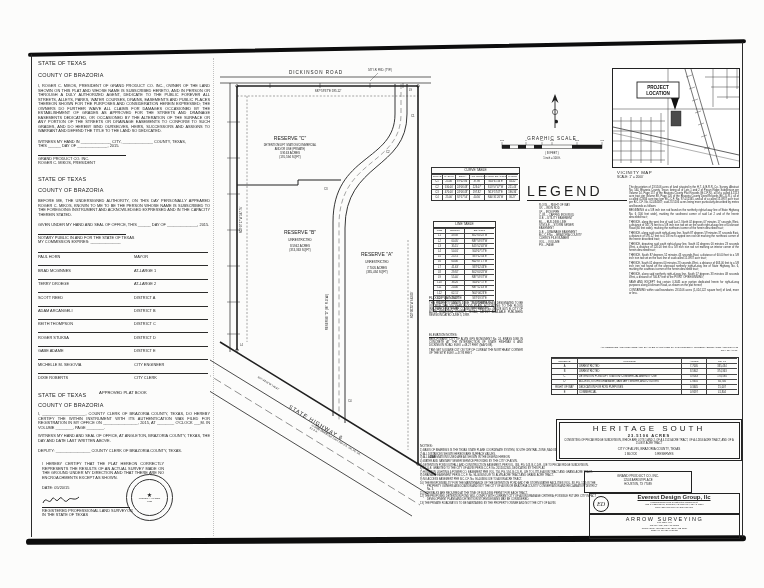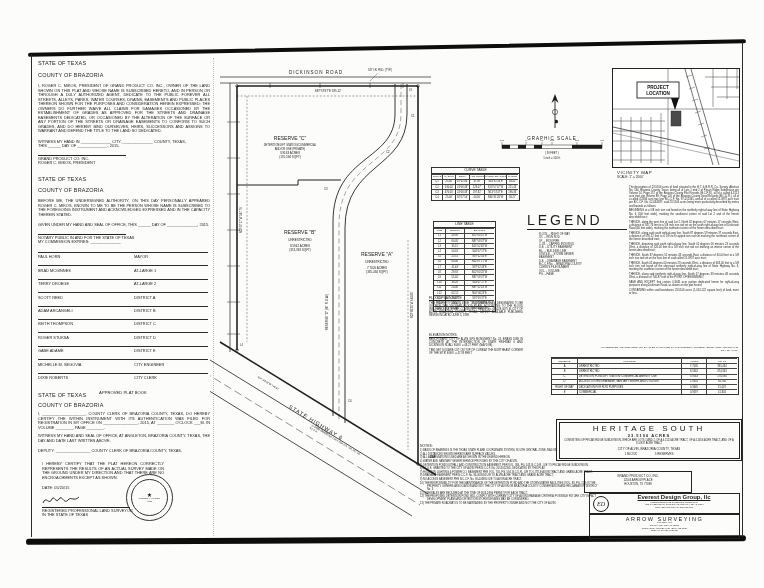--- a/index.html
+++ b/index.html
@@ -453,21 +453,21 @@
     <div style="font-size:3.4px;text-decoration:underline;margin-bottom:1.5px;">FLOOD PLAIN NOTE</div>
     <div class="micro">THIS PROPERTY LIES IN ZONE "X" (OTHER AREAS) DESIGNATED TO BE OUTSIDE THE 100-YEAR FLOOD PLAIN, ACCORDING TO THE FLOOD INSURANCE RATE MAP, COMMUNITY PANEL No. 485028 0075 B, CITY OF ALVIN, BRAZORIA COUNTY, TEXAS, LATEST AVAILABLE PUBLISHED REVISION DATED JUNE 5, 1989.</div>
   </div>
 
   <div class="abs" style="left:429px;top:333px;width:94px;">
     <div style="font-size:3px;text-decoration:underline;margin-bottom:1px;">ELEVATION NOTES:</div>
     <div class="micro" style="margin-bottom:1.5px;">BENCH MARK: CITY OF ALVIN GPS MONUMENT No. 24, BRASS DISK IN CONCRETE AT THE INTERSECTION OF STATE HIGHWAY 6 AND DICKINSON ROAD. ELEV. = 48.27 FEET (NAVD 88).</div>
     <div class="micro">TBM: SET SQUARE CUT ON TOP OF CURB AT THE NORTHEAST CORNER OF THE SITE. ELEV. = 47.93 FEET.</div>
   </div>
 
-  <div class="abs" style="left:527px;top:183px;width:100px;margin-top:29px;">
+  <div class="abs" style="left:527px;top:183px;width:100px;">
     <div class="legend-title">LEGEND</div>
     <div style="margin-top:3px;padding-left:12px;">
 
         <div class="litem">R.O.W.  –  RIGHT OF WAY</div>
 
         <div class="litem">I.R.  –  IRON ROD</div>
 
         <div class="litem">I.P.  –  IRON PIPE</div>
 
         <div class="litem">C.I.R.  –  CAPPED IRON ROD</div>

